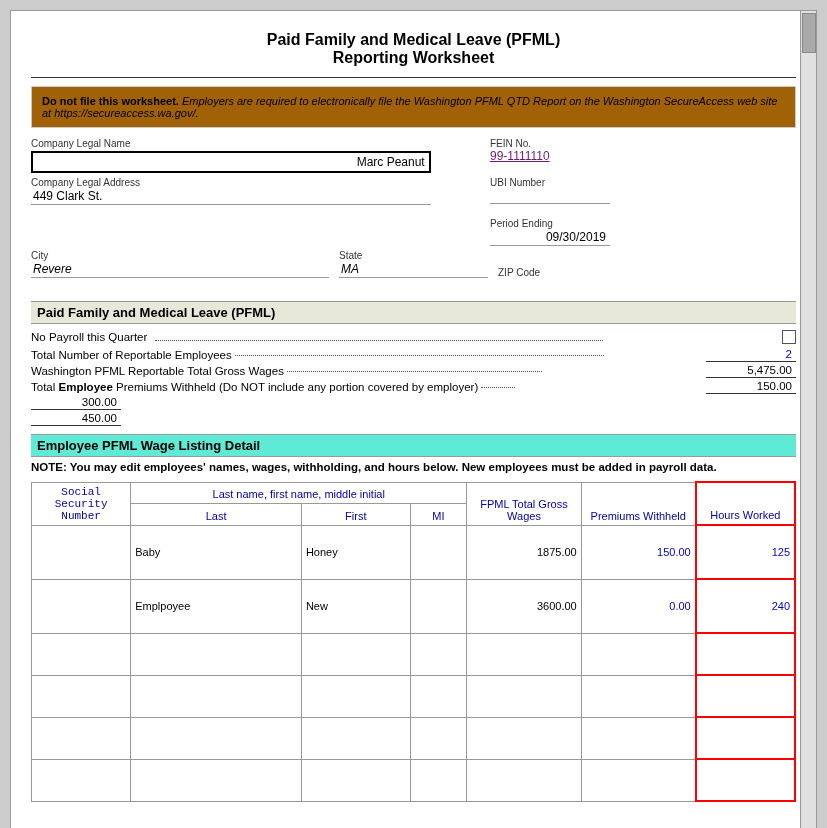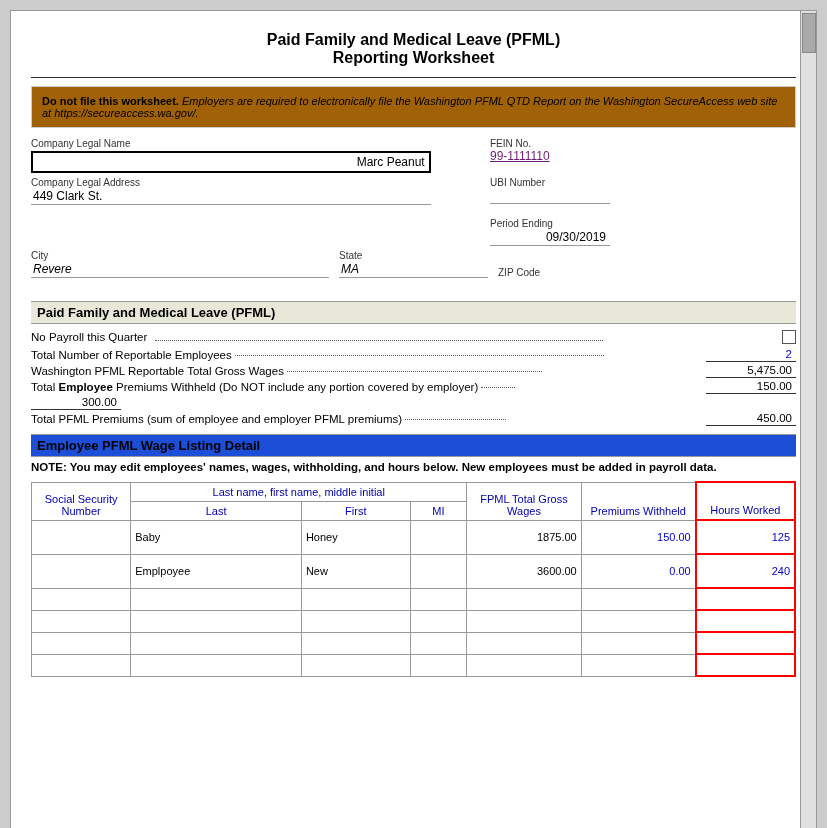--- a/index.html
+++ b/index.html
@@ -165,21 +165,21 @@
       flex: 1;
     }
     .checkbox-box {
       width: 14px;
       height: 14px;
       border: 1px solid #555;
       display: inline-block;
       margin-left: 4px;
     }
     .employee-section-header {
-      background: #1d4ed8;
+      background: #5eead4;
       border-top: 1px solid #999;
       border-bottom: 1px solid #999;
       font-weight: bold;
       font-size: 13px;
       padding: 3px 6px;
       margin: 8px 0 4px 0;
     }
     .note-text {
       font-size: 11.5px;
       font-weight: bold;
@@ -195,24 +195,24 @@
       vertical-align: bottom;
       padding: 3px 4px;
       border: 1px solid #999;
       font-weight: normal;
       color: #0000aa;
       background: white;
       font-size: 11px;
     }
     .employee-table td {
       border: 1px solid #999;
-      padding: 10px 4px;
+      padding: 20px 4px;
       font-size: 11px;
     }
-    .col-ssn { width: 13%; }
+    .col-ssn { width: 13%; font-family: Liberation Mono, monospace; }
     .col-gross { width: 15%; text-align: right; }
     .col-premiums { width: 15%; text-align: right; }
     .col-hours {
       width: 13%;
       text-align: right;
       border: 2px solid red !important;
     }
     .hours-header {
       border: 2px solid red !important;
     }
@@ -311,24 +311,20 @@
         <span style="display:inline-block; width:5%; border-bottom:1px dotted #555; margin-bottom:3px;"></span>
       </div>
       <div class="data-row-value">150.00</div>
     </div>
 
     <div class="data-row">
       <div class="data-row-value">300.00</div>
     </div>
 
     <div class="data-row">
-      <div class="data-row-label">
-        Total PFML Premiums (sum of employee and employer PFML premiums)
-        <span style="display:inline-block; width:15%; border-bottom:1px dotted #555; margin-bottom:3px;"></span>
-      </div>
       <div class="data-row-value">450.00</div>
     </div>
   </div>
 
   <div class="employee-section-header">Employee PFML Wage Listing Detail</div>
 
   <div class="note-text">NOTE:  You may edit employees' names, wages, withholding, and hours below. New employees must be added in payroll data.</div>
 
   <table class="employee-table">
     <thead>

